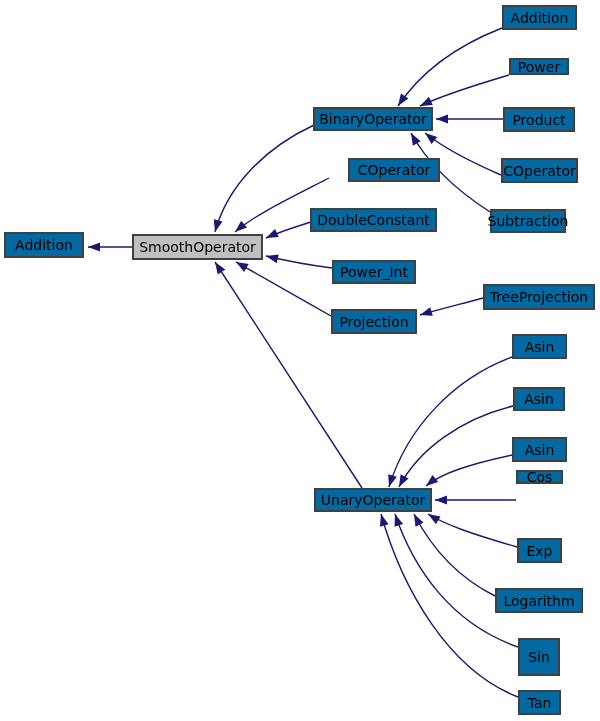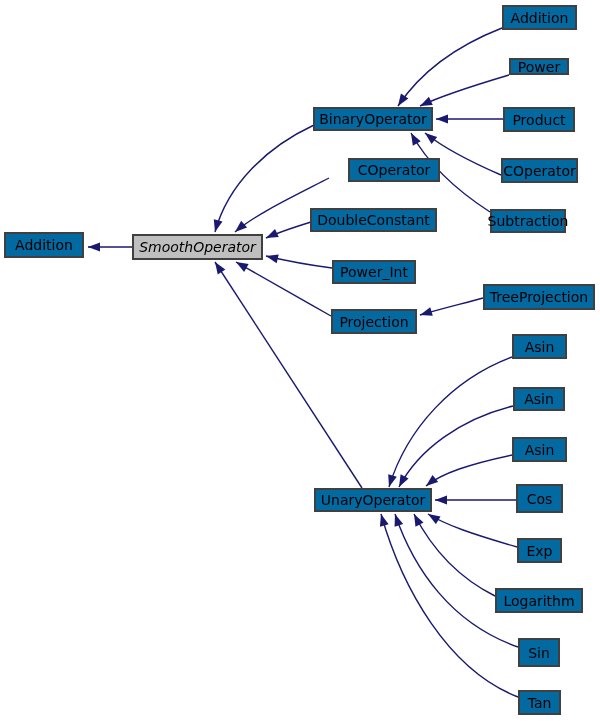--- a/index.html
+++ b/index.html
@@ -37,21 +37,20 @@
     justify-content: center;
     font-size: 14px;
     color: #000000;
     white-space: nowrap;
     line-height: 1;
     cursor: pointer;
   }
   .node.current {
     background: #bfbfbf;
     cursor: default;
-    font-style: italic;
   }
 </style>
 </head>
 <body>
 
 <div class="diagram">
 
   <svg class="edges" viewBox="0 0 600 721" xmlns="http://www.w3.org/2000/svg">
     <defs>
       <marker id="ah" markerUnits="userSpaceOnUse" markerWidth="14" markerHeight="11" refX="12.5" refY="5" orient="auto">
@@ -95,19 +94,19 @@
   <div class="node" style="left:483px; top:284px; width:112px; height:26px">TreeProjection</div>
   <div class="node" style="left:314px; top:488px; width:118px; height:24px">UnaryOperator</div>
   <div class="node" style="left:502px; top:5px;   width:75px;  height:25px">Addition</div>
   <div class="node" style="left:509px; top:58px;  width:60px;  height:17px">Power</div>
   <div class="node" style="left:503px; top:107px; width:72px;  height:25px">Product</div>
   <div class="node" style="left:501px; top:158px; width:77px;  height:25px">COperator</div>
   <div class="node" style="left:490px; top:209px; width:76px;  height:24px">Subtraction</div>
   <div class="node" style="left:512px; top:334px; width:55px;  height:25px">Asin</div>
   <div class="node" style="left:513px; top:387px; width:52px;  height:24px">Asin</div>
   <div class="node" style="left:512px; top:437px; width:55px;  height:25px">Asin</div>
-  <div class="node" style="left:516px; top:484px; width:47px;  height:29px">Cos</div>
+  <div class="node" style="left:516px; top:470px; width:47px;  height:14px">Cos</div>
   <div class="node" style="left:517px; top:538px; width:45px;  height:25px">Exp</div>
   <div class="node" style="left:495px; top:588px; width:88px;  height:25px">Logarithm</div>
-  <div class="node" style="left:518px; top:638px; width:42px;  height:29px">Sin</div>
+  <div class="node" style="left:518px; top:638px; width:42px;  height:38px">Sin</div>
   <div class="node" style="left:518px; top:690px; width:43px;  height:25px">Tan</div>
 
 </div>
 
 </body></html>

